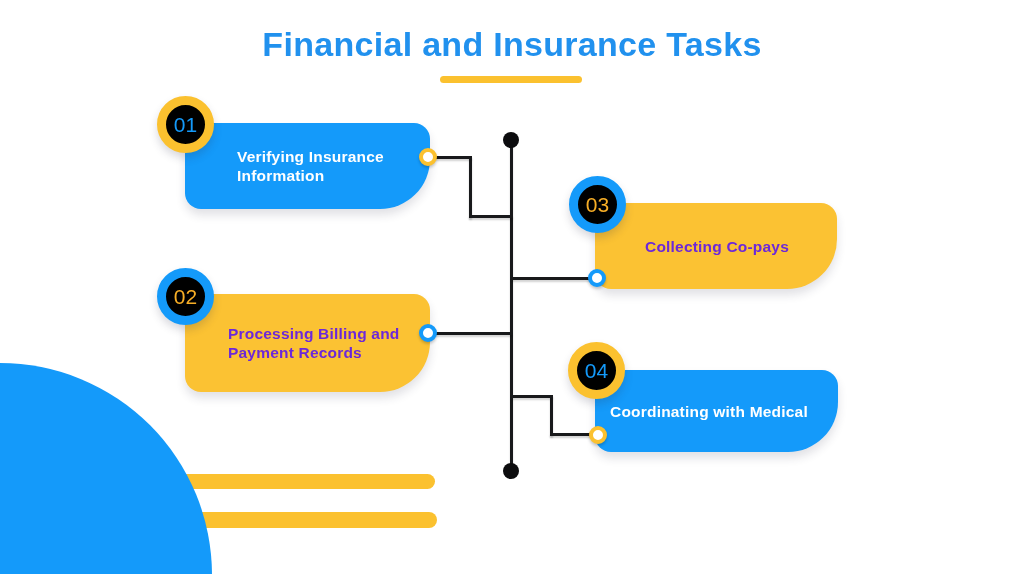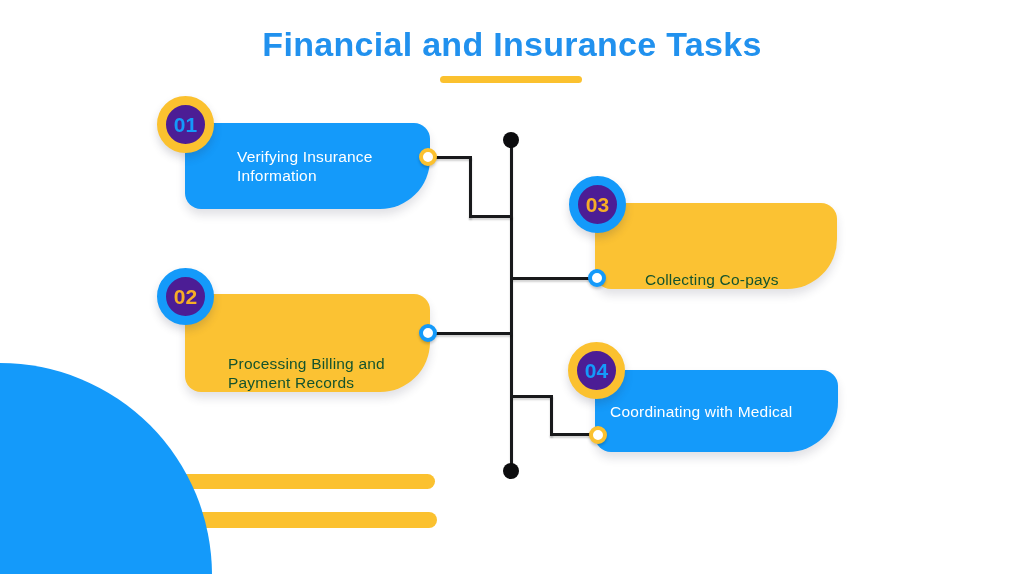--- a/index.html
+++ b/index.html
@@ -107,49 +107,49 @@
   
   .card {
     position: absolute;
     border-radius: 16px 16px 50px 16px;
     display: flex;
     align-items: center;
     box-shadow: 0 6px 10px rgba(45,45,70,0.14);
     z-index: 5;
   }
   .card-blue   { background: #149afa; color: #ffffff; }
-  .card-yellow { background: #fbc233; color: #14532d; align-items: flex-end; }
+  .card-yellow { background: #fbc233; color: #6d28d9; }
   .card-text {
     font-size: 15.5px;
     line-height: 19px;
-    font-weight: 400;
+    font-weight: 700;
     letter-spacing: 0.2px;
   }
   .card-1 { left: 185px; top: 123px; width: 245px; height: 86px; }
   .card-1 .card-text { padding-left: 52px; }
   .card-2 { left: 595px; top: 203px; width: 242px; height: 86px; }
   .card-2 .card-text { padding-left: 50px; }
   .card-3 { left: 185px; top: 294px; width: 245px; height: 98px; }
   .card-3 .card-text { padding-left: 43px; }
   .card-4 { left: 595px; top: 370px; width: 243px; height: 82px; }
   .card-4 .card-text { padding-left: 15px; }
 
   
   .badge {
     position: absolute;
     width: 39px;
     height: 39px;
     border-radius: 50%;
-    background: #4c1d95;
+    background: #000000;
     border: 9px solid #fbc12f;
     display: flex;
     align-items: center;
     justify-content: center;
     font-size: 21px;
-    font-weight: 700;
+    font-weight: 400;
     color: #149afa;
     box-shadow: 0 5px 8px rgba(45,45,70,0.18);
     z-index: 6;
   }
   .badge-blue-ring { border-color: #149afa; color: #f7ae26; }
   .badge-1 { left: 157px; top: 96px; }
   .badge-2 { left: 569px; top: 176px; }
   .badge-3 { left: 157px; top: 268px; }
   .badge-4 { left: 568px; top: 342px; }
 </style>

